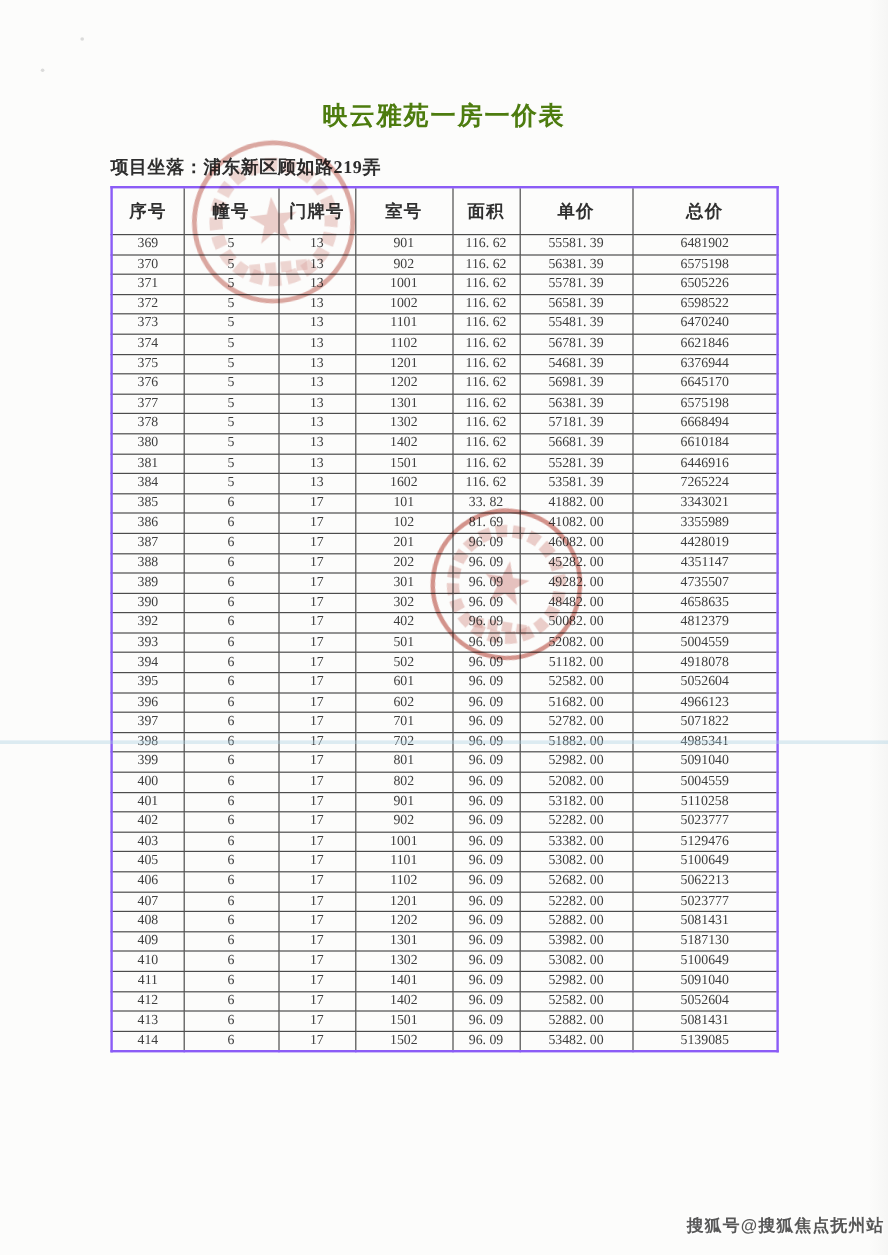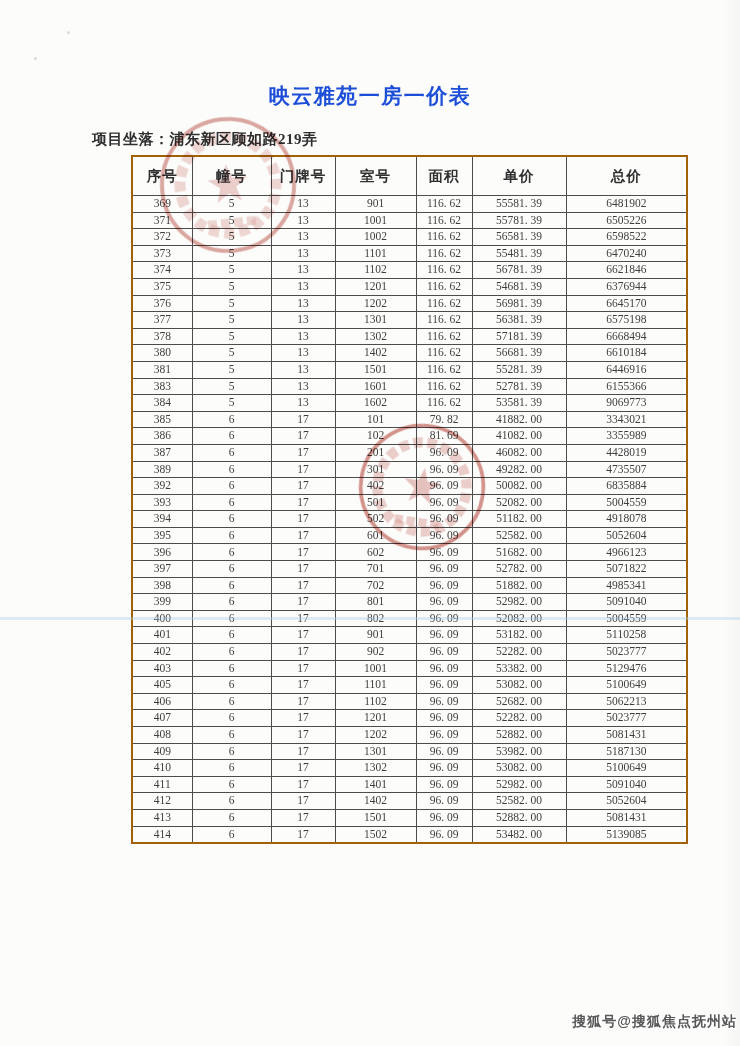--- a/index.html
+++ b/index.html
@@ -3,35 +3,34 @@
 <meta charset="utf-8">
 <style>
   html,body { margin:0; padding:0; }
   body {
     width:740px; height:1046px; position:relative; overflow:hidden;
     background:#fcfcfb;
     font-family:"Liberation Serif","DejaVu Serif",serif;
   }
   .title {
     position:absolute; top:82px; left:0; width:740px; margin:0;
-    text-align:center; font-size:21px; font-weight:bold; color:#1d4ed8;
+    text-align:center; font-size:21px; font-weight:bold; color:#4d7c0f;
     letter-spacing:1.5px;
   }
   .location {
     position:absolute; top:130px; left:92px;
     font-size:15px; font-weight:bold; color:#2e2e2e; letter-spacing:.5px;
     white-space:nowrap;
     text-align:right;
   }
   table.price-table {
     position:absolute; top:155px; left:92px; width:556px;
     border-collapse:collapse; table-layout:fixed;
-    border:2px solid #a16207; background:transparent;
+    border:2px solid #8b5cf6; background:transparent;
     z-index:1;
-    margin-left:39px;
   }
   .price-table th, .price-table td {
     border:1px solid #4c4c4c; text-align:center; padding:0;
     overflow:hidden; white-space:nowrap;
   }
   .price-table th { height:38px; font-size:14.5px; font-weight:bold; color:#303030; letter-spacing:1px; }
   .price-table td { height:15.6px; font-size:11.5px; line-height:1; color:#3e3e3e; }
   .stamp {
     position:absolute; mix-blend-mode:multiply; z-index:2; pointer-events:none;
   }
@@ -92,20 +91,29 @@
       <tr>
         <td>369</td>
         <td>5</td>
         <td>13</td>
         <td>901</td>
         <td>116. 62</td>
         <td>55581. 39</td>
         <td>6481902</td>
       </tr>
       <tr>
+        <td>370</td>
+        <td>5</td>
+        <td>13</td>
+        <td>902</td>
+        <td>116. 62</td>
+        <td>56381. 39</td>
+        <td>6575198</td>
+      </tr>
+      <tr>
         <td>371</td>
         <td>5</td>
         <td>13</td>
         <td>1001</td>
         <td>116. 62</td>
         <td>55781. 39</td>
         <td>6505226</td>
       </tr>
       <tr>
         <td>372</td>
@@ -182,43 +190,34 @@
       <tr>
         <td>381</td>
         <td>5</td>
         <td>13</td>
         <td>1501</td>
         <td>116. 62</td>
         <td>55281. 39</td>
         <td>6446916</td>
       </tr>
       <tr>
-        <td>383</td>
-        <td>5</td>
-        <td>13</td>
-        <td>1601</td>
-        <td>116. 62</td>
-        <td>52781. 39</td>
-        <td>6155366</td>
-      </tr>
-      <tr>
         <td>384</td>
         <td>5</td>
         <td>13</td>
         <td>1602</td>
         <td>116. 62</td>
         <td>53581. 39</td>
-        <td>9069773</td>
+        <td>7265224</td>
       </tr>
       <tr>
         <td>385</td>
         <td>6</td>
         <td>17</td>
         <td>101</td>
-        <td>79. 82</td>
+        <td>33. 82</td>
         <td>41882. 00</td>
         <td>3343021</td>
       </tr>
       <tr>
         <td>386</td>
         <td>6</td>
         <td>17</td>
         <td>102</td>
         <td>81. 69</td>
         <td>41082. 00</td>
@@ -227,36 +226,54 @@
       <tr>
         <td>387</td>
         <td>6</td>
         <td>17</td>
         <td>201</td>
         <td>96. 09</td>
         <td>46082. 00</td>
         <td>4428019</td>
       </tr>
       <tr>
+        <td>388</td>
+        <td>6</td>
+        <td>17</td>
+        <td>202</td>
+        <td>96. 09</td>
+        <td>45282. 00</td>
+        <td>4351147</td>
+      </tr>
+      <tr>
         <td>389</td>
         <td>6</td>
         <td>17</td>
         <td>301</td>
         <td>96. 09</td>
         <td>49282. 00</td>
         <td>4735507</td>
       </tr>
       <tr>
+        <td>390</td>
+        <td>6</td>
+        <td>17</td>
+        <td>302</td>
+        <td>96. 09</td>
+        <td>48482. 00</td>
+        <td>4658635</td>
+      </tr>
+      <tr>
         <td>392</td>
         <td>6</td>
         <td>17</td>
         <td>402</td>
         <td>96. 09</td>
         <td>50082. 00</td>
-        <td>6835884</td>
+        <td>4812379</td>
       </tr>
       <tr>
         <td>393</td>
         <td>6</td>
         <td>17</td>
         <td>501</td>
         <td>96. 09</td>
         <td>52082. 00</td>
         <td>5004559</td>
       </tr>

